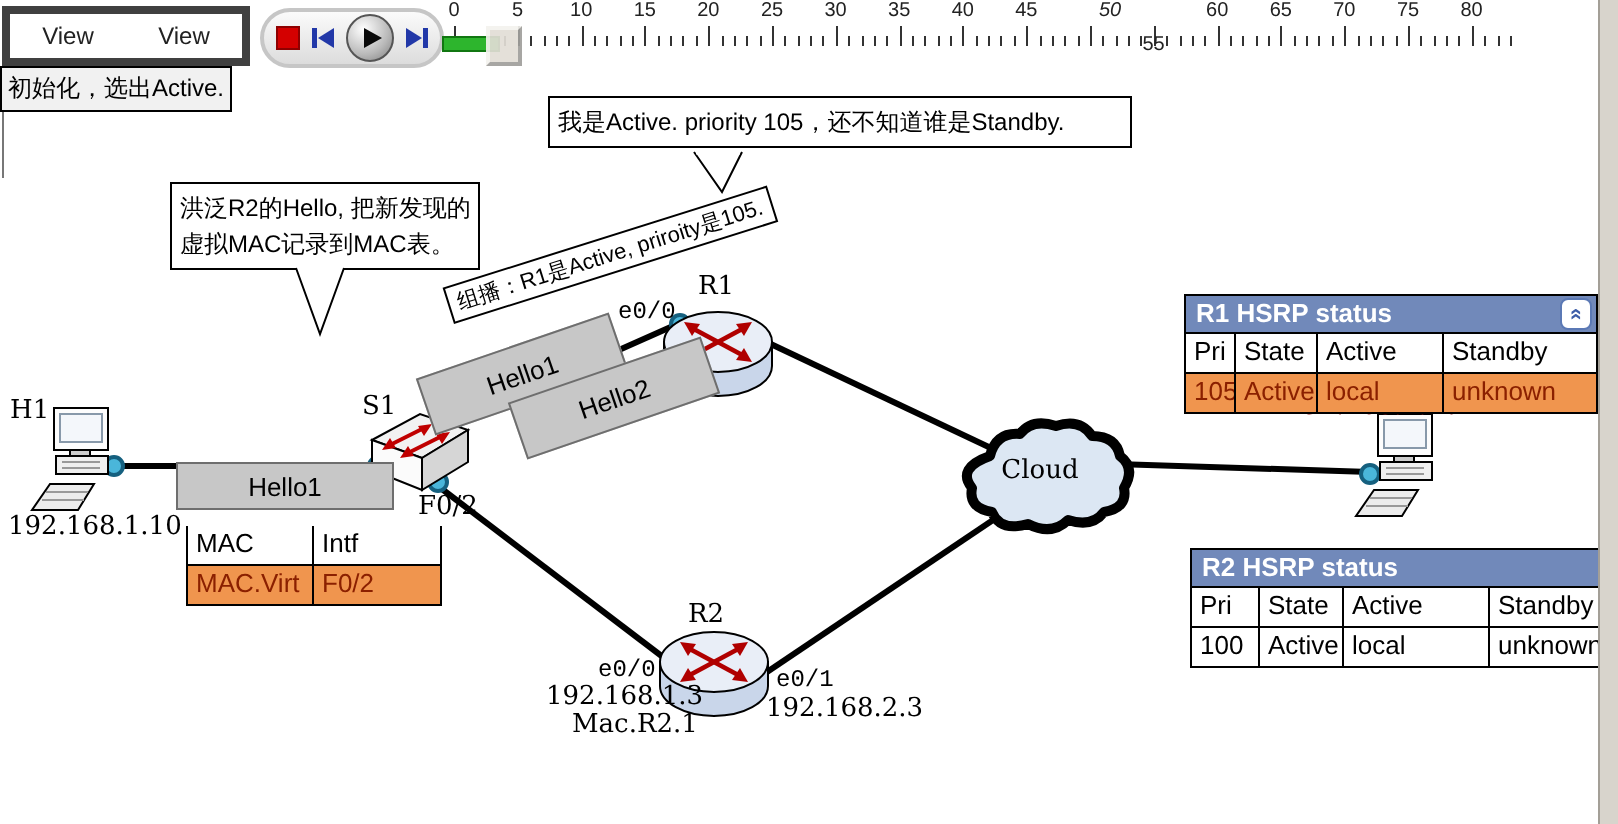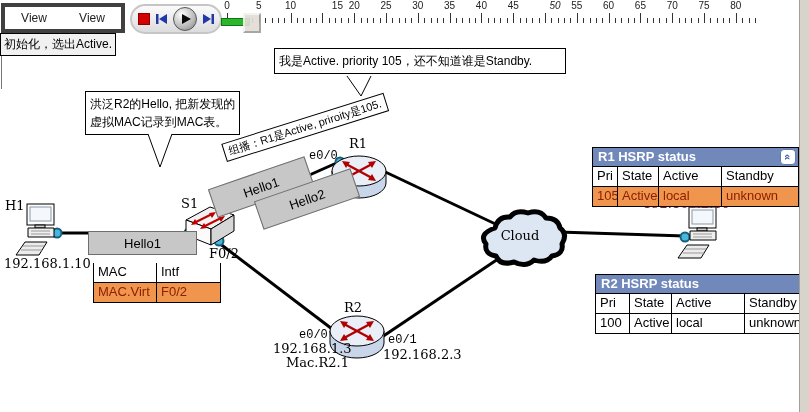--- a/index.html
+++ b/index.html
@@ -172,29 +172,29 @@
       <div class="tick" style="left: 489.72px;"></div>
       <div class="tick" style="left: 496.08px;"></div>
       <div class="tick" style="left: 502.44px;"></div>
       <div class="tick major" style="left: 508.8px;"></div>
       <div class="tick" style="left: 515.16px;"></div>
       <div class="tick" style="left: 521.52px;"></div>
       <div class="tick" style="left: 527.88px;"></div>
       <div class="tick-label" style="left: 0px;">0</div>
       <div class="tick-label" style="left: 31.8px;">5</div>
       <div class="tick-label" style="left: 63.6px;">10</div>
-      <div class="tick-label" style="left: 95.4px; margin-left: 15px;">15</div>
+      <div class="tick-label" style="left: 95.4px;">15</div>
       <div class="tick-label" style="left: 127.2px;">20</div>
       <div class="tick-label" style="left: 159px;">25</div>
       <div class="tick-label" style="left: 190.8px;">30</div>
       <div class="tick-label" style="left: 222.6px;">35</div>
       <div class="tick-label" style="left: 254.4px;">40</div>
       <div class="tick-label" style="left: 286.2px;">45</div>
       <div class="tick-label" style="left: 328px; font-style: italic;">50</div>
-      <div class="tick-label" style="left: 349.8px;">55</div>
+      <div class="tick-label" style="left: 349.8px; margin-top: 17px;">55</div>
       <div class="tick-label" style="left: 381.6px;">60</div>
       <div class="tick-label" style="left: 413.4px;">65</div>
       <div class="tick-label" style="left: 445.2px;">70</div>
       <div class="tick-label" style="left: 477px;">75</div>
       <div class="tick-label" style="left: 508.8px;">80</div>
     </div>
   <div class="progress"></div>
   <div class="slider"></div>
 
   <div class="boxlabel" style="left:0;top:33px;">初始化，选出Active.</div>

